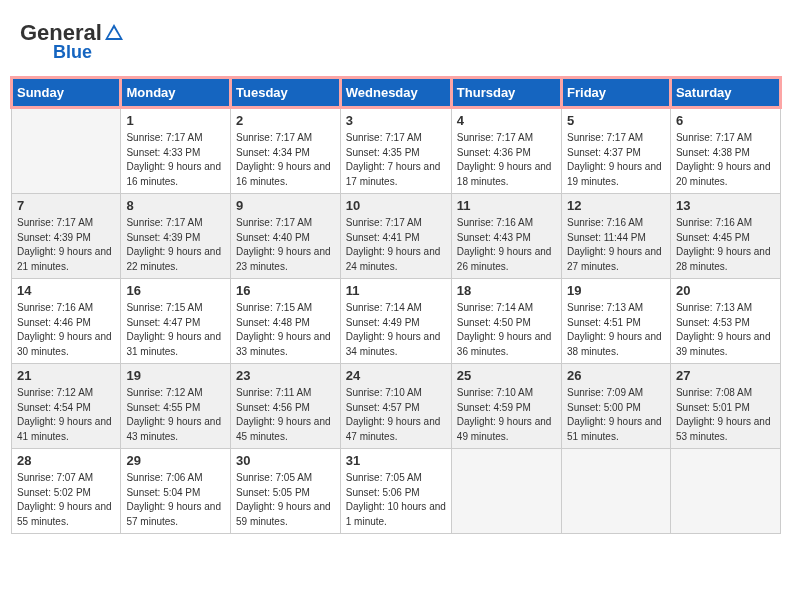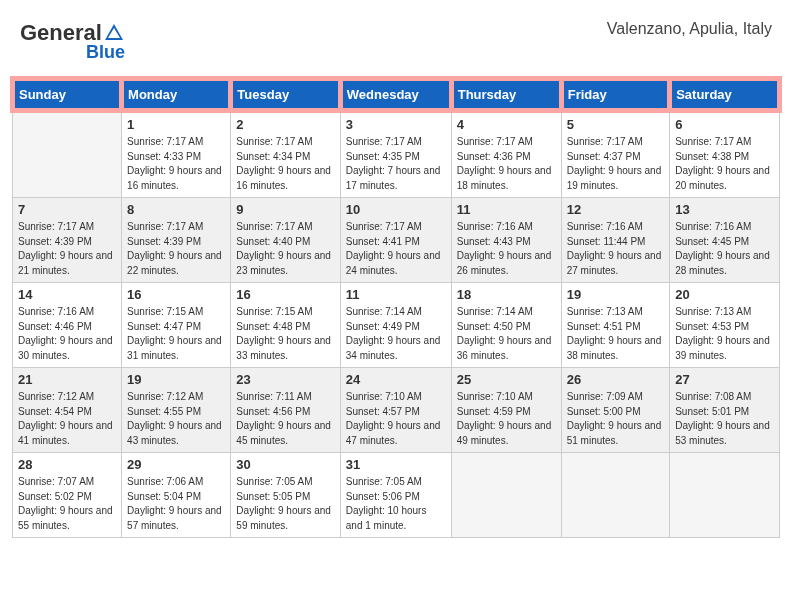--- a/index.html
+++ b/index.html
@@ -12,21 +12,21 @@
     }
     .header {
       display: flex;
       justify-content: space-between;
       align-items: flex-start;
       padding: 10px 10px 5px 10px;
     }
     .logo {
       display: flex;
       flex-direction: column;
-      align-items: flex-end;
+      align-items: center;
     }
     .title-block {
       text-align: right;
     }
     .month-year {
       font-size: 36px;
       font-weight: bold;
       color: #222;
       line-height: 1.1;
     }
@@ -39,21 +39,21 @@
       border-collapse: collapse;
       margin-top: 8px;
     }
     .calendar th {
       background: #1565c0;
       color: #fff;
       font-size: 13px;
       font-weight: bold;
       padding: 6px 4px;
       text-align: left;
-      border: 5px solid #fca5a5;
+      border: 3px solid #fca5a5;
     }
     .calendar td {
       border: 1px solid #ccc;
       vertical-align: top;
       padding: 4px 5px;
       width: 113px;
       min-height: 90px;
       background: #fff;
       font-size: 11px;
       color: #333;
@@ -84,21 +84,20 @@
     <div style="display:flex;align-items:center;">
       <span style="font-size:22px;font-weight:bold;color:#333;">General</span>
       <svg width="22" height="22" viewBox="0 0 22 22" style="margin-left:1px;">
         <polygon points="11,2 20,18 2,18" fill="#1565c0"></polygon>
         <polygon points="11,6 17,16 5,16" fill="#fff"></polygon>
       </svg>
     </div>
     <span style="font-size:18px;font-weight:bold;color:#1565c0;margin-top:-4px;">Blue</span>
   </div>
   <div class="title-block">
-    <div class="location">Valenzano, Apulia, Italy</div>
   </div>
 </div>
 
 <table class="calendar">
   <thead>
     <tr>
       <th>Sunday</th>
       <th>Monday</th>
       <th>Tuesday</th>
       <th>Wednesday</th>

